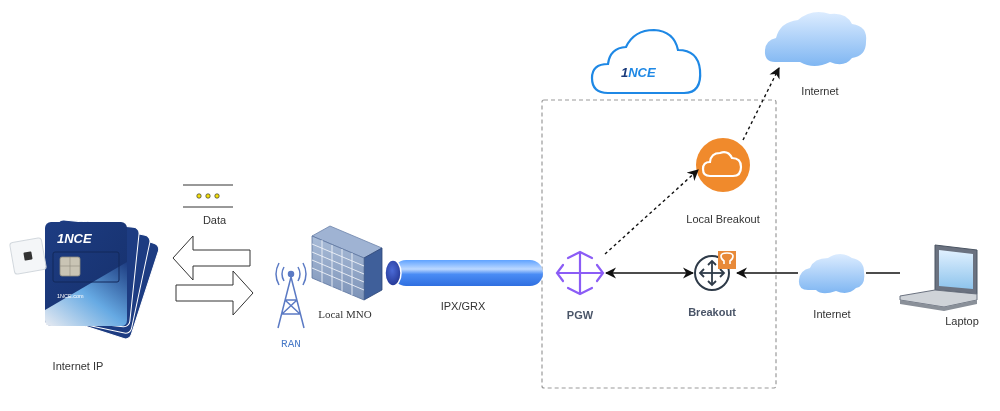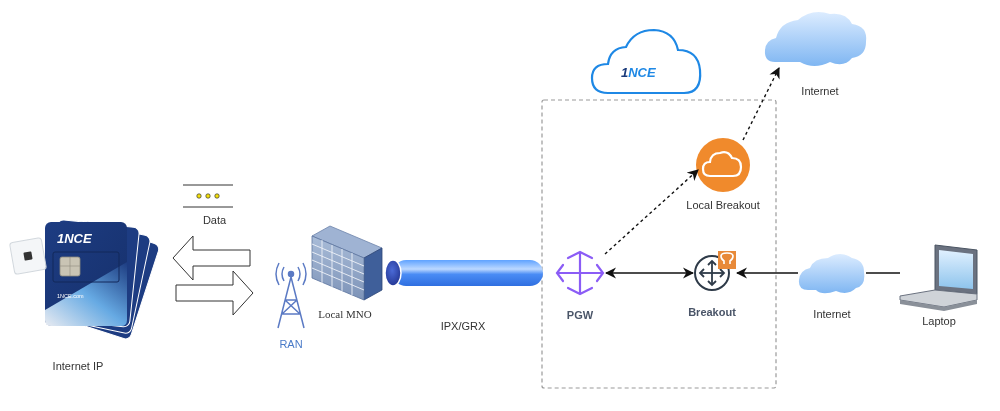--- a/index.html
+++ b/index.html
@@ -1,21 +1,21 @@
 <!DOCTYPE html>
 <html><head>
 <meta charset="utf-8">
 <style>
   html, body { margin: 0; padding: 0; background: #ffffff; }
   body { width: 1000px; height: 411px; position: relative; overflow: hidden;
          font-family: "Liberation Sans", sans-serif; color: #333333; }
   #diagram { position: absolute; left: 0; top: 0; }
   .lbl { position: absolute; font-size: 11px; color: #333333; white-space: nowrap;
          transform: translateX(-50%); font-family: "Liberation Sans", sans-serif; }
-  .lbl.blue { color: #4a7bc8; }
+  .lbl.blue { color: #4a7bc8; font-family: Liberation Mono, monospace; }
   .lbl.grey { color: #4a5568; font-weight: bold; }
 </style>
 </head>
 <body>
 
 <svg id="diagram" width="1000" height="411" viewBox="0 0 1000 411" xmlns="http://www.w3.org/2000/svg">
   <defs>
     <linearGradient id="pipeGrad" x1="0" y1="0" x2="0" y2="1">
       <stop offset="0" stop-color="#5fa2ff"></stop>
       <stop offset="0.35" stop-color="#bcd8ff"></stop>
@@ -171,19 +171,19 @@
   <line x1="743" y1="140" x2="779" y2="68" stroke="#111" stroke-width="1.4" stroke-dasharray="3,3" marker-end="url(#arrBlack)"></line>
   <line x1="606" y1="273" x2="693" y2="273" stroke="#111" stroke-width="1.4" marker-start="url(#arrBlack)" marker-end="url(#arrBlack)"></line>
   <line x1="798" y1="273" x2="737" y2="273" stroke="#111" stroke-width="1.4" marker-end="url(#arrBlack)"></line>
   <line x1="900" y1="273" x2="866" y2="273" stroke="#111" stroke-width="1.4"></line>
 </svg>
 
 <div class="lbl" style="left:78px;top:360px;">Internet IP</div>
 <div class="lbl" style="left:209px;top:214px;padding-left:11px;">Data</div>
 <div class="lbl blue" style="left:291px;top:338px;">RAN</div>
 <div class="lbl" style="left:345px;top:308px;font-family:Liberation Serif, serif;">Local MNO</div>
-<div class="lbl" style="left:463px;top:320px;">IPX/GRX</div>
+<div class="lbl" style="left:463px;top:300px;">IPX/GRX</div>
 <div class="lbl" style="left:820px;top:85px;">Internet</div>
-<div class="lbl" style="left:723px;top:199px;">Local Breakout</div>
+<div class="lbl" style="left:723px;top:213px;">Local Breakout</div>
 <div class="lbl grey" style="left:580px;top:309px;">PGW</div>
 <div class="lbl grey" style="left:712px;top:306px;">Breakout</div>
 <div class="lbl" style="left:832px;top:308px;">Internet</div>
-<div class="lbl" style="left:939px;top:315px;text-align:center;">Laptop</div>
+<div class="lbl" style="left:962px;top:315px;text-align:center;">Laptop</div>
 
 </body></html>

